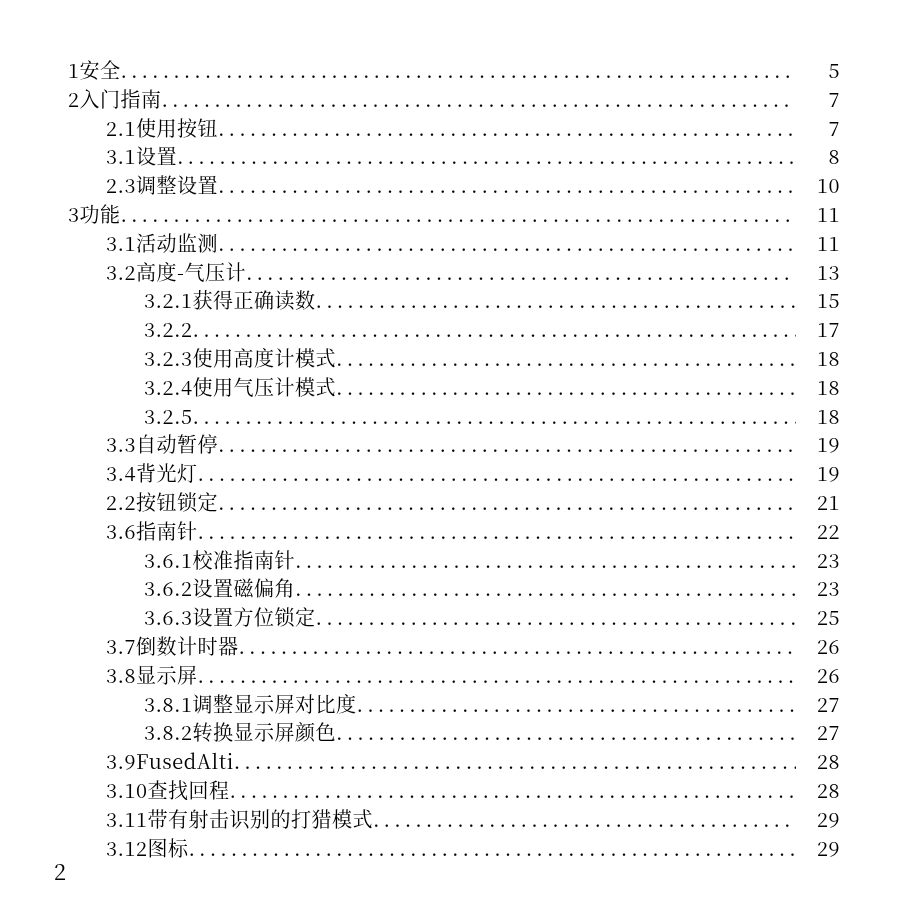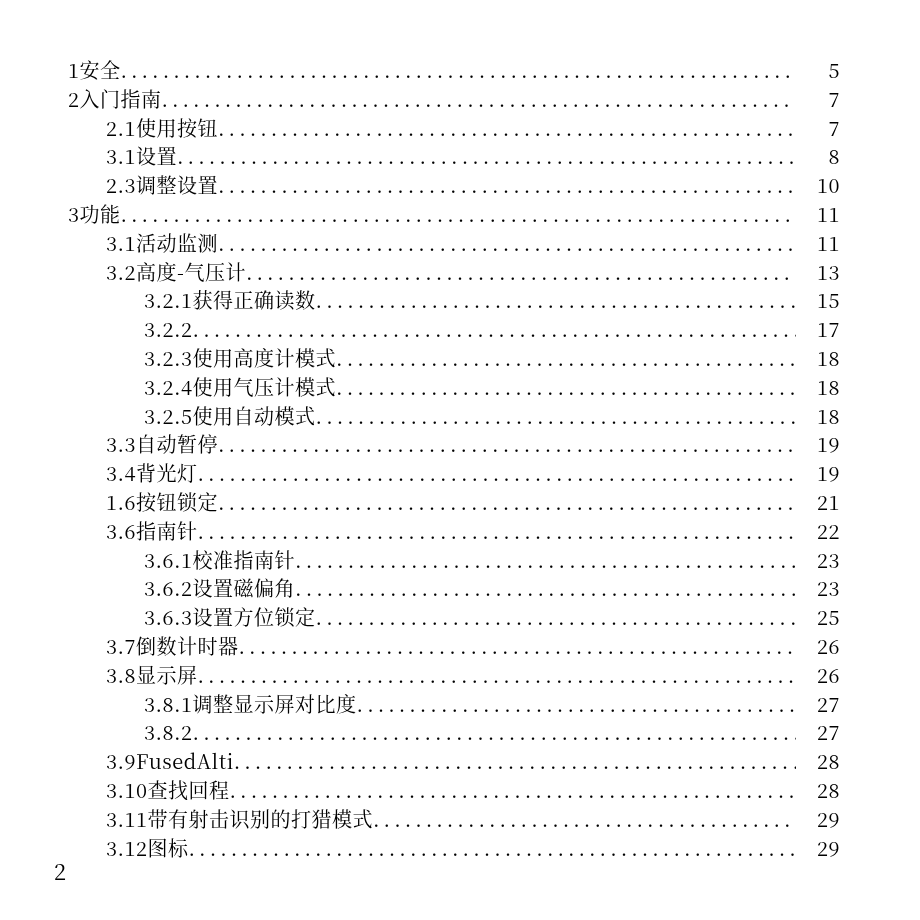--- a/index.html
+++ b/index.html
@@ -141,40 +141,39 @@
       <div class="toc-line indent-2">
         <span class="num">3.2.4</span>
         <span> </span>
         <span class="title">使用气压计模式</span>
         <span class="dots"></span>
         <span class="pg">18</span>
       </div>
       <div class="toc-line indent-2">
         <span class="num">3.2.5</span>
         <span> </span>
-        <span class="title">使用自动模式</span>
         <span class="dots"></span>
         <span class="pg">18</span>
       </div>
       <div class="toc-line indent-1">
         <span class="num">3.3</span>
         <span> </span>
         <span class="title">自动暂停</span>
         <span class="dots"></span>
         <span class="pg">19</span>
       </div>
       <div class="toc-line indent-1">
         <span class="num">3.4</span>
         <span> </span>
         <span class="title">背光灯</span>
         <span class="dots"></span>
         <span class="pg">19</span>
       </div>
       <div class="toc-line indent-1">
-        <span class="num">1.6</span>
+        <span class="num">2.2</span>
         <span> </span>
         <span class="title">按钮锁定</span>
         <span class="dots"></span>
         <span class="pg">21</span>
       </div>
       <div class="toc-line indent-1">
         <span class="num">3.6</span>
         <span> </span>
         <span class="title">指南针</span>
         <span class="dots"></span>
@@ -218,20 +217,21 @@
       <div class="toc-line indent-2">
         <span class="num">3.8.1</span>
         <span> </span>
         <span class="title">调整显示屏对比度</span>
         <span class="dots"></span>
         <span class="pg">27</span>
       </div>
       <div class="toc-line indent-2">
         <span class="num">3.8.2</span>
         <span> </span>
+        <span class="title">转换显示屏颜色</span>
         <span class="dots"></span>
         <span class="pg">27</span>
       </div>
       <div class="toc-line indent-1">
         <span class="num">3.9</span>
         <span> </span>
         <span class="title">FusedAlti</span>
         <span class="dots"></span>
         <span class="pg">28</span>
       </div>

